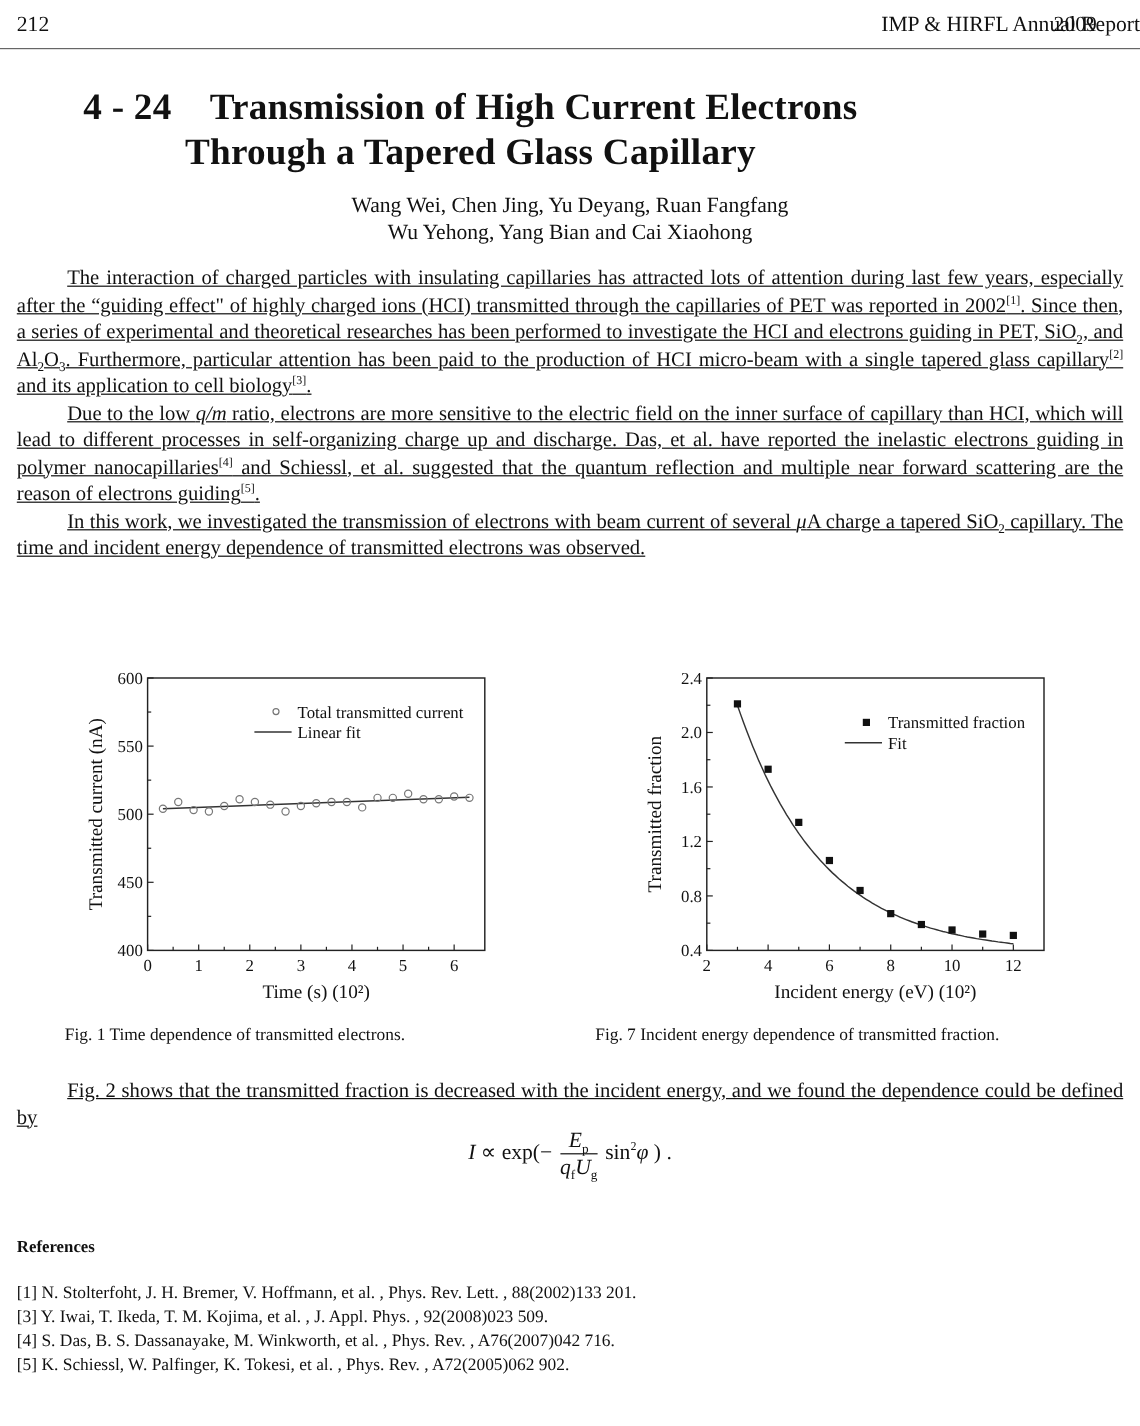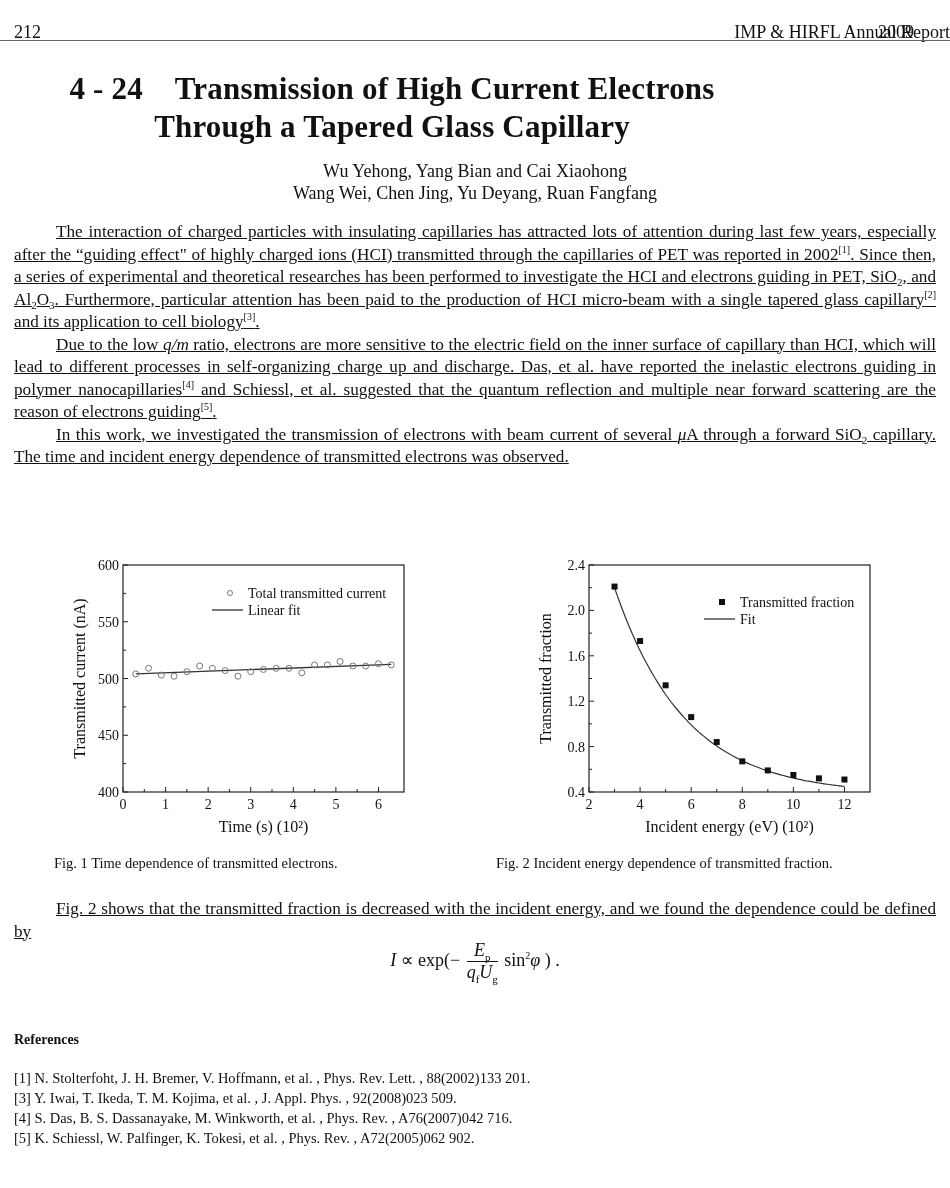--- a/index.html
+++ b/index.html
@@ -1,19 +1,19 @@
 <!DOCTYPE html>
 <html><head>
 <meta charset="utf-8">
 <style>
   html, body { margin:0; padding:0; background:#fff; }
   body { width:950px; height:1188px; position:relative; overflow:hidden;
          font-family:"Liberation Serif", serif; color:#111; }
   .abs { position:absolute; }
-  .hdr { top:22px; font-size:18px; }
+  .hdr { top:10px; font-size:18px; }
   .title { left:0; width:784px; text-align:center; font-weight:bold; font-size:31px; line-height:38px; top:70px; letter-spacing:0.2px; }
   .authors { left:0; width:950px; text-align:center; font-size:18px; line-height:22px; top:160px; }
   .body { left:14px; width:922px; font-size:17.2px; line-height:22.5px; text-align:justify; }
   .body p { margin:0; text-indent:42px;text-decoration:underline; }
   sup { font-size:10px; vertical-align:super; line-height:0; }
   sub { font-size:11px; vertical-align:sub; line-height:0; }
   .cap { font-size:14.5px; top:855px; }
   .refs-title { left:14px; top:1032px; font-weight:bold; font-size:14px; }
   .refs { left:14px; top:1068px; font-size:14.5px; line-height:20px; }
   .eq { top:940px; left:0; width:950px; text-align:center; font-size:18px; }
@@ -28,28 +28,28 @@
 <div class="abs hdr" style="left:14px">212</div>
 <div class="abs hdr" style="left:0;width:950px;text-align:right">IMP &amp; HIRFL Annual Report</div>
 <div class="abs hdr" style="right:36px">2009</div>
 <div class="abs" style="left:0;top:40px;width:950px;border-top:1px solid #666"></div>
 
 <div class="abs title">
   <div><span>4 - 24</span>&nbsp;&nbsp;&nbsp;&nbsp;<span>Transmission of High Current Electrons</span></div>
   <div>Through a Tapered Glass Capillary</div>
 </div>
 <div class="abs authors">
+  <div>Wang Wei, Chen Jing, Yu Deyang, Ruan Fangfang</div>
   <div>Wu Yehong, Yang Bian and Cai Xiaohong</div>
-  <div>Wang Wei, Chen Jing, Yu Deyang, Ruan Fangfang</div>
 </div>
 
 <div class="abs body" style="top:221px">
   <p><span>The interaction of charged particles with insulating capillaries has attracted lots of attention during last few years, especially after the “guiding effect" of highly charged ions (HCI) transmitted through the capillaries of PET was reported in 2002</span><sup>[1]</sup><span>. Since then, a series of experimental and theoretical researches has been performed to investigate the HCI and electrons guiding in PET, SiO</span><sub>2</sub><span>, and Al</span><sub>2</sub><span>O</span><sub>3</sub><span>. Furthermore, particular attention has been paid to the production of HCI micro-beam with a single tapered glass capillary</span><sup>[2]</sup><span> and its application to cell biology</span><sup>[3]</sup><span>.</span></p>
   <p><span>Due to the low </span><i>q/m</i><span> ratio, electrons are more sensitive to the electric field on the inner surface of capillary than HCI, which will lead to different processes in self-organizing charge up and discharge. Das, et al. have reported the inelastic electrons guiding in polymer nanocapillaries</span><sup>[4]</sup><span> and Schiessl, et al. suggested that the quantum reflection and multiple near forward scattering are the reason of electrons guiding</span><sup>[5]</sup><span>.</span></p>
-  <p><span>In this work, we investigated the transmission of electrons with beam current of several </span><i>μ</i><span>A through a forward SiO</span><sub>2</sub><span> capillary. The time and incident energy dependence of transmitted electrons was observed.</span></p>
+  <p><span>In this work, we investigated the transmission of electrons with beam current of several </span><i>μ</i><span>A charge a tapered SiO</span><sub>2</sub><span> capillary. The time and incident energy dependence of transmitted electrons was observed.</span></p>
 </div>
 
 <svg class="abs" style="left:60px;top:550px" width="360" height="290">
   <g id="fig1">
       <rect x="63" y="15" width="281" height="227" fill="none" stroke="#222" stroke-width="1.2"></rect>
       <line x1="63" y1="242" x2="63" y2="237" stroke="#222"></line>
       <text x="63" y="259" text-anchor="middle" font-size="14">0</text>
       <line x1="105.57575757575758" y1="242" x2="105.57575757575758" y2="237" stroke="#222"></line>
       <text x="105.57575757575758" y="259" text-anchor="middle" font-size="14">1</text>
       <line x1="148.15151515151516" y1="242" x2="148.15151515151516" y2="237" stroke="#222"></line>
@@ -164,21 +164,21 @@
       <rect x="285.90909090909093" y="225.38" width="6" height="6" fill="#111"></rect>
       <rect x="311.45454545454544" y="226.51500000000001" width="6" height="6" fill="#111"></rect>
       <rect x="189" y="49" width="6" height="6" fill="#111"></rect>
       <text x="210" y="57" font-size="14">Transmitted fraction</text>
       <line x1="174" y1="69" x2="205" y2="69" stroke="#333" stroke-width="1.3"></line>
       <text x="210" y="74" font-size="14">Fit</text>
     </g>
 </svg>
 
 <div class="abs cap" style="left:54px">Fig. 1   Time dependence of transmitted electrons.</div>
-<div class="abs cap" style="left:496px">Fig. 2  Incident energy dependence of transmitted fraction.</div>
+<div class="abs cap" style="left:496px">Fig. 7  Incident energy dependence of transmitted fraction.</div>
 
 <div class="abs body" style="top:898px">
   <p>Fig. 2 shows that the transmitted fraction is decreased with the incident energy, and we found the dependence could be defined by</p>
 </div>
 
 <div class="abs eq">
   <i>I</i>
   <span>∝</span>
   <span>exp(−</span>
   <span class="frac">

